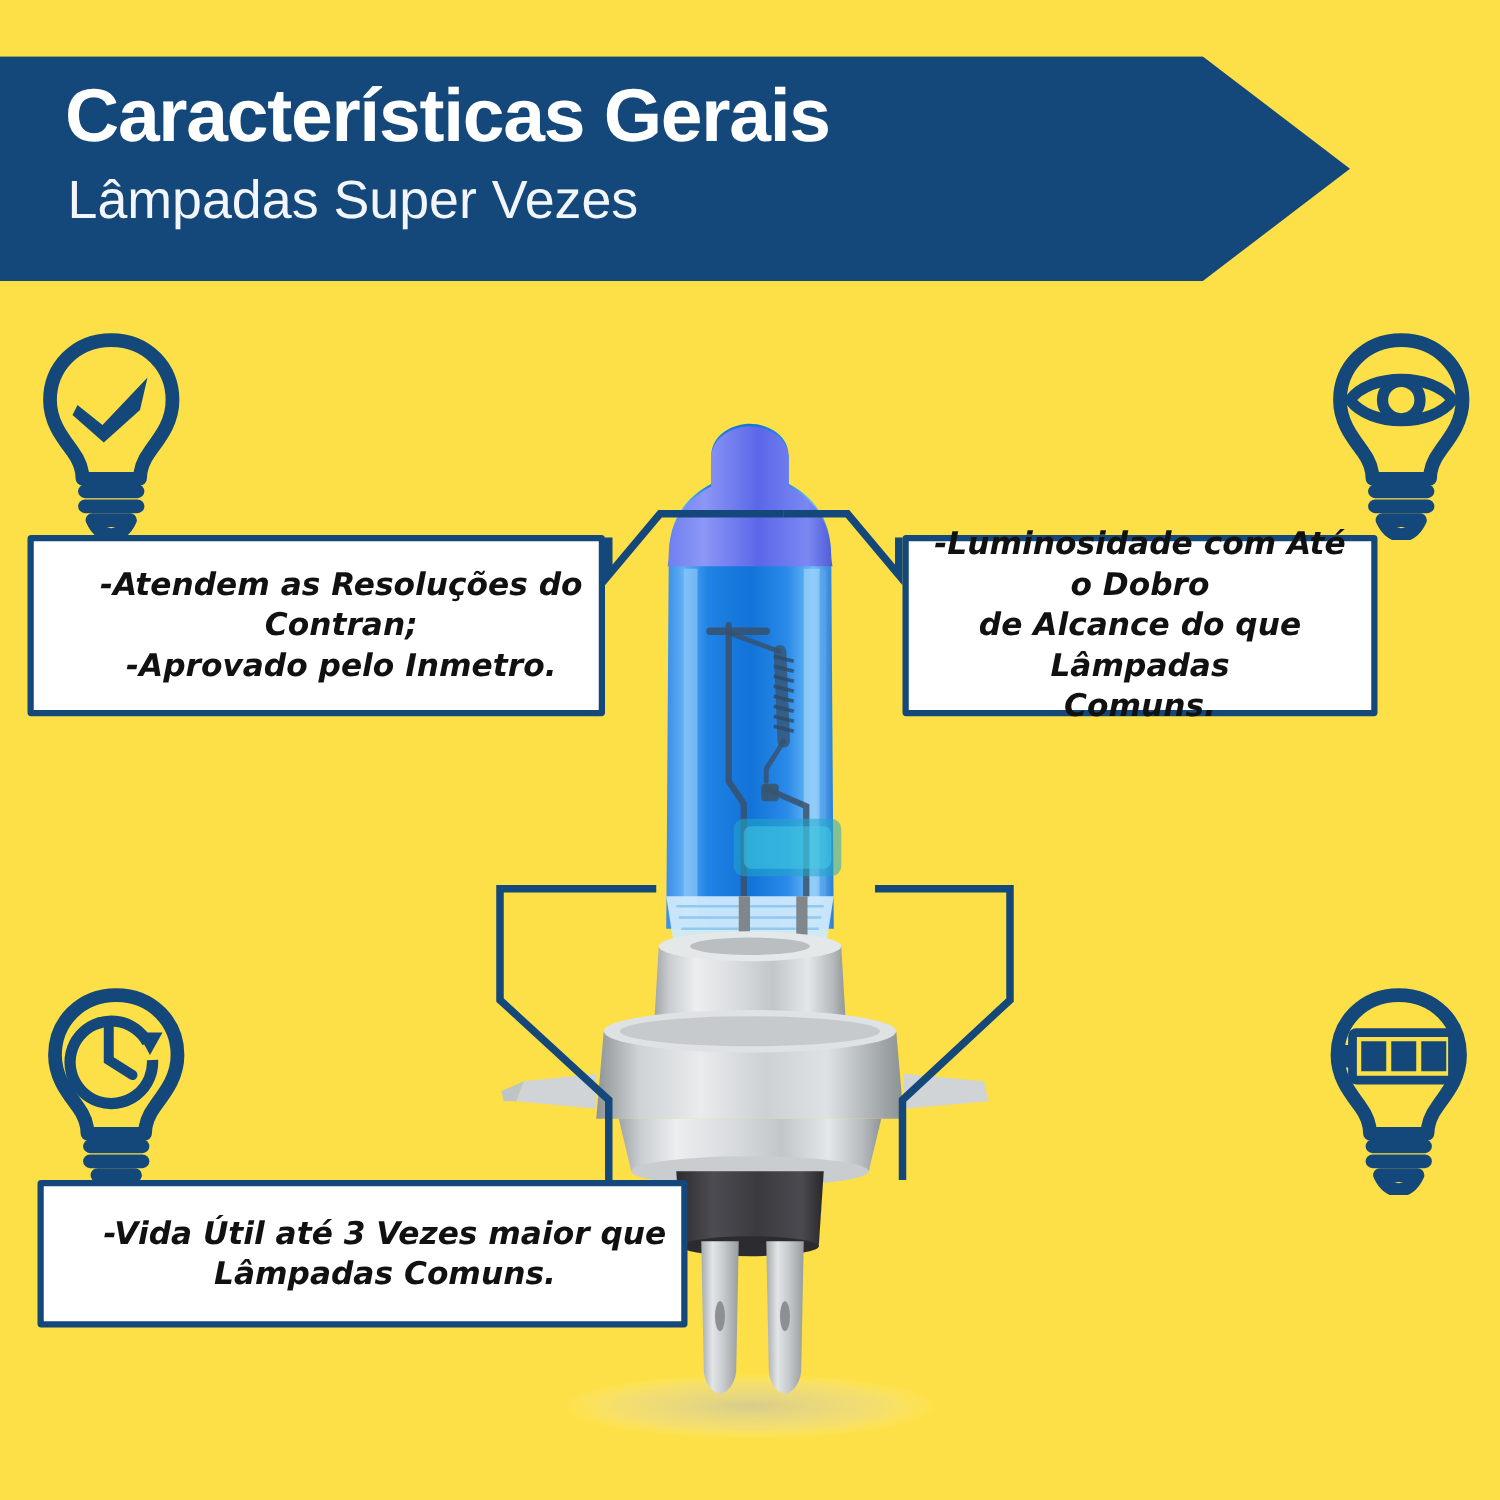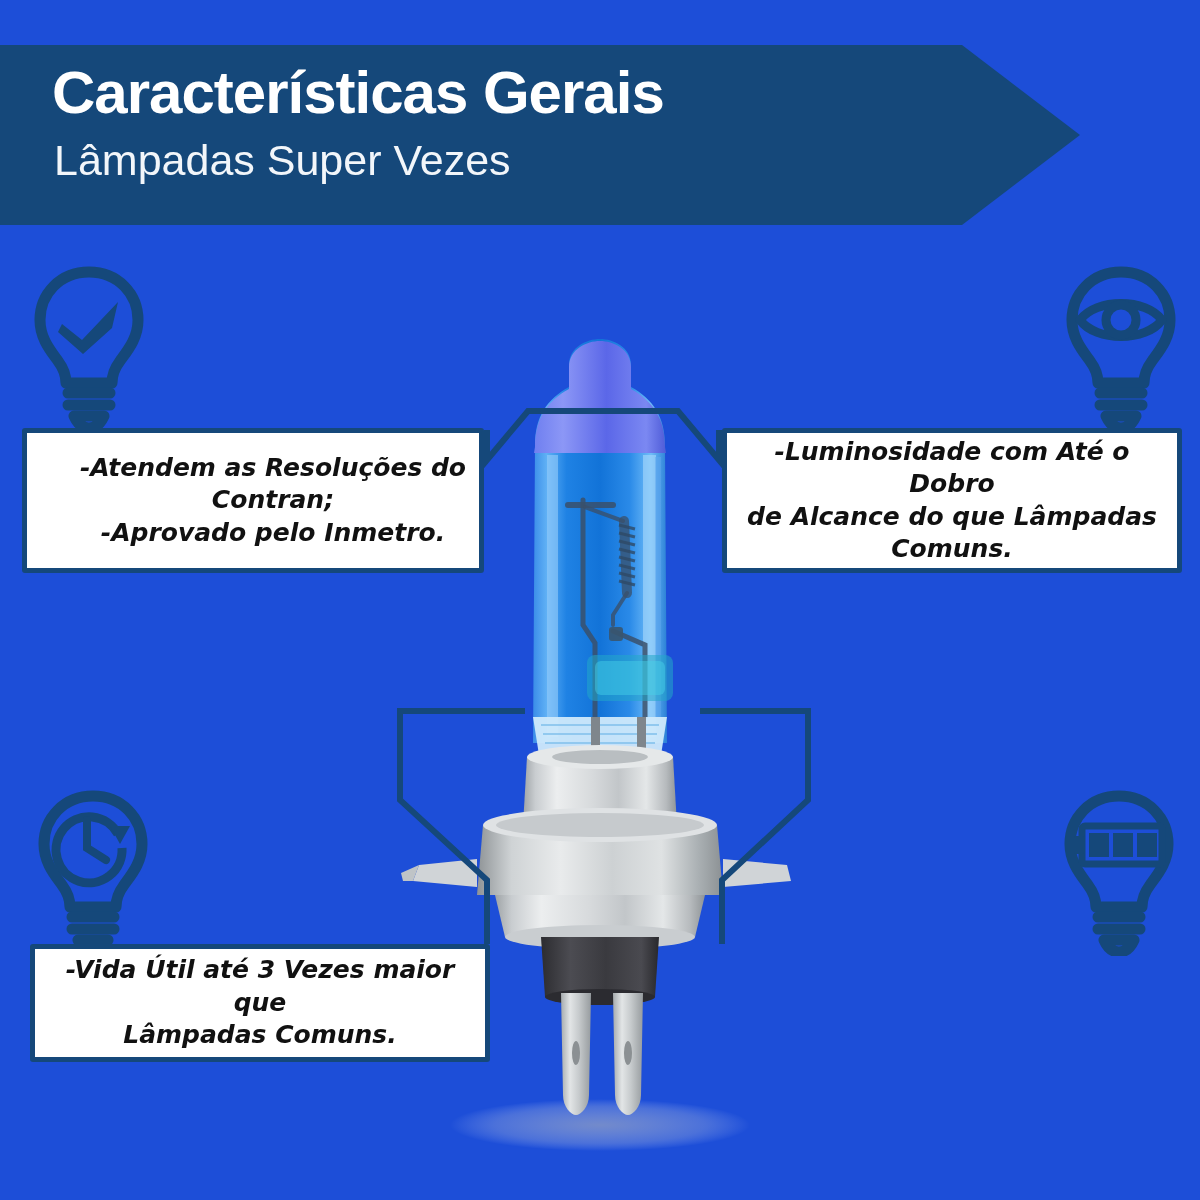--- a/index.html
+++ b/index.html
@@ -5,21 +5,21 @@
   * { box-sizing: border-box; margin: 0; padding: 0; }
   html, body {
     width: 1200px; height: 1200px;
     background: #ffffff;
     font-family: "Liberation Sans", sans-serif;
     overflow: hidden;
   }
   #stage {
     position: relative;
     width: 1200px; height: 1200px;
-    background: #1d4ed8;
+    background: #fde047;
   }
 
   
   #header-banner {
     position: absolute;
     left: 0; top: 45px;
     width: 1080px; height: 180px;
     background: #15487a;
     -webkit-clip-path: polygon(0 0, 962px 0, 1080px 90px, 962px 180px, 0 180px);
     clip-path: polygon(0 0, 962px 0, 1080px 90px, 962px 180px, 0 180px);
@@ -61,22 +61,22 @@
     font-family: "DejaVu Sans", sans-serif;
     font-style: italic;
     font-weight: bold;
     color: #111111;
     font-size: 25px;
     line-height: 1.30;
     padding: 0 12px;
     white-space: pre-line;
   }
   #box-tl { left: 22px;  top: 428px;  width: 462px; height: 145px; padding-left: 40px; }
-  #box-tr { left: 722px; top: 428px;  width: 460px; height: 145px; }
-  #box-bl { left: 30px;  top: 944px;  width: 460px; height: 118px; }
+  #box-tr { left: 722px; top: 428px;  width: 380px; height: 145px; }
+  #box-bl { left: 30px;  top: 944px;  width: 520px; height: 118px; justify-content: flex-end; }
   #box-br { left: 722px; top: 944px;  width: 460px; height: 118px; }
 
   
   #connectors {
     position: absolute; left: 0; top: 0;
     width: 1200px; height: 1200px;
     z-index: 4;
     pointer-events: none;
   }
 

